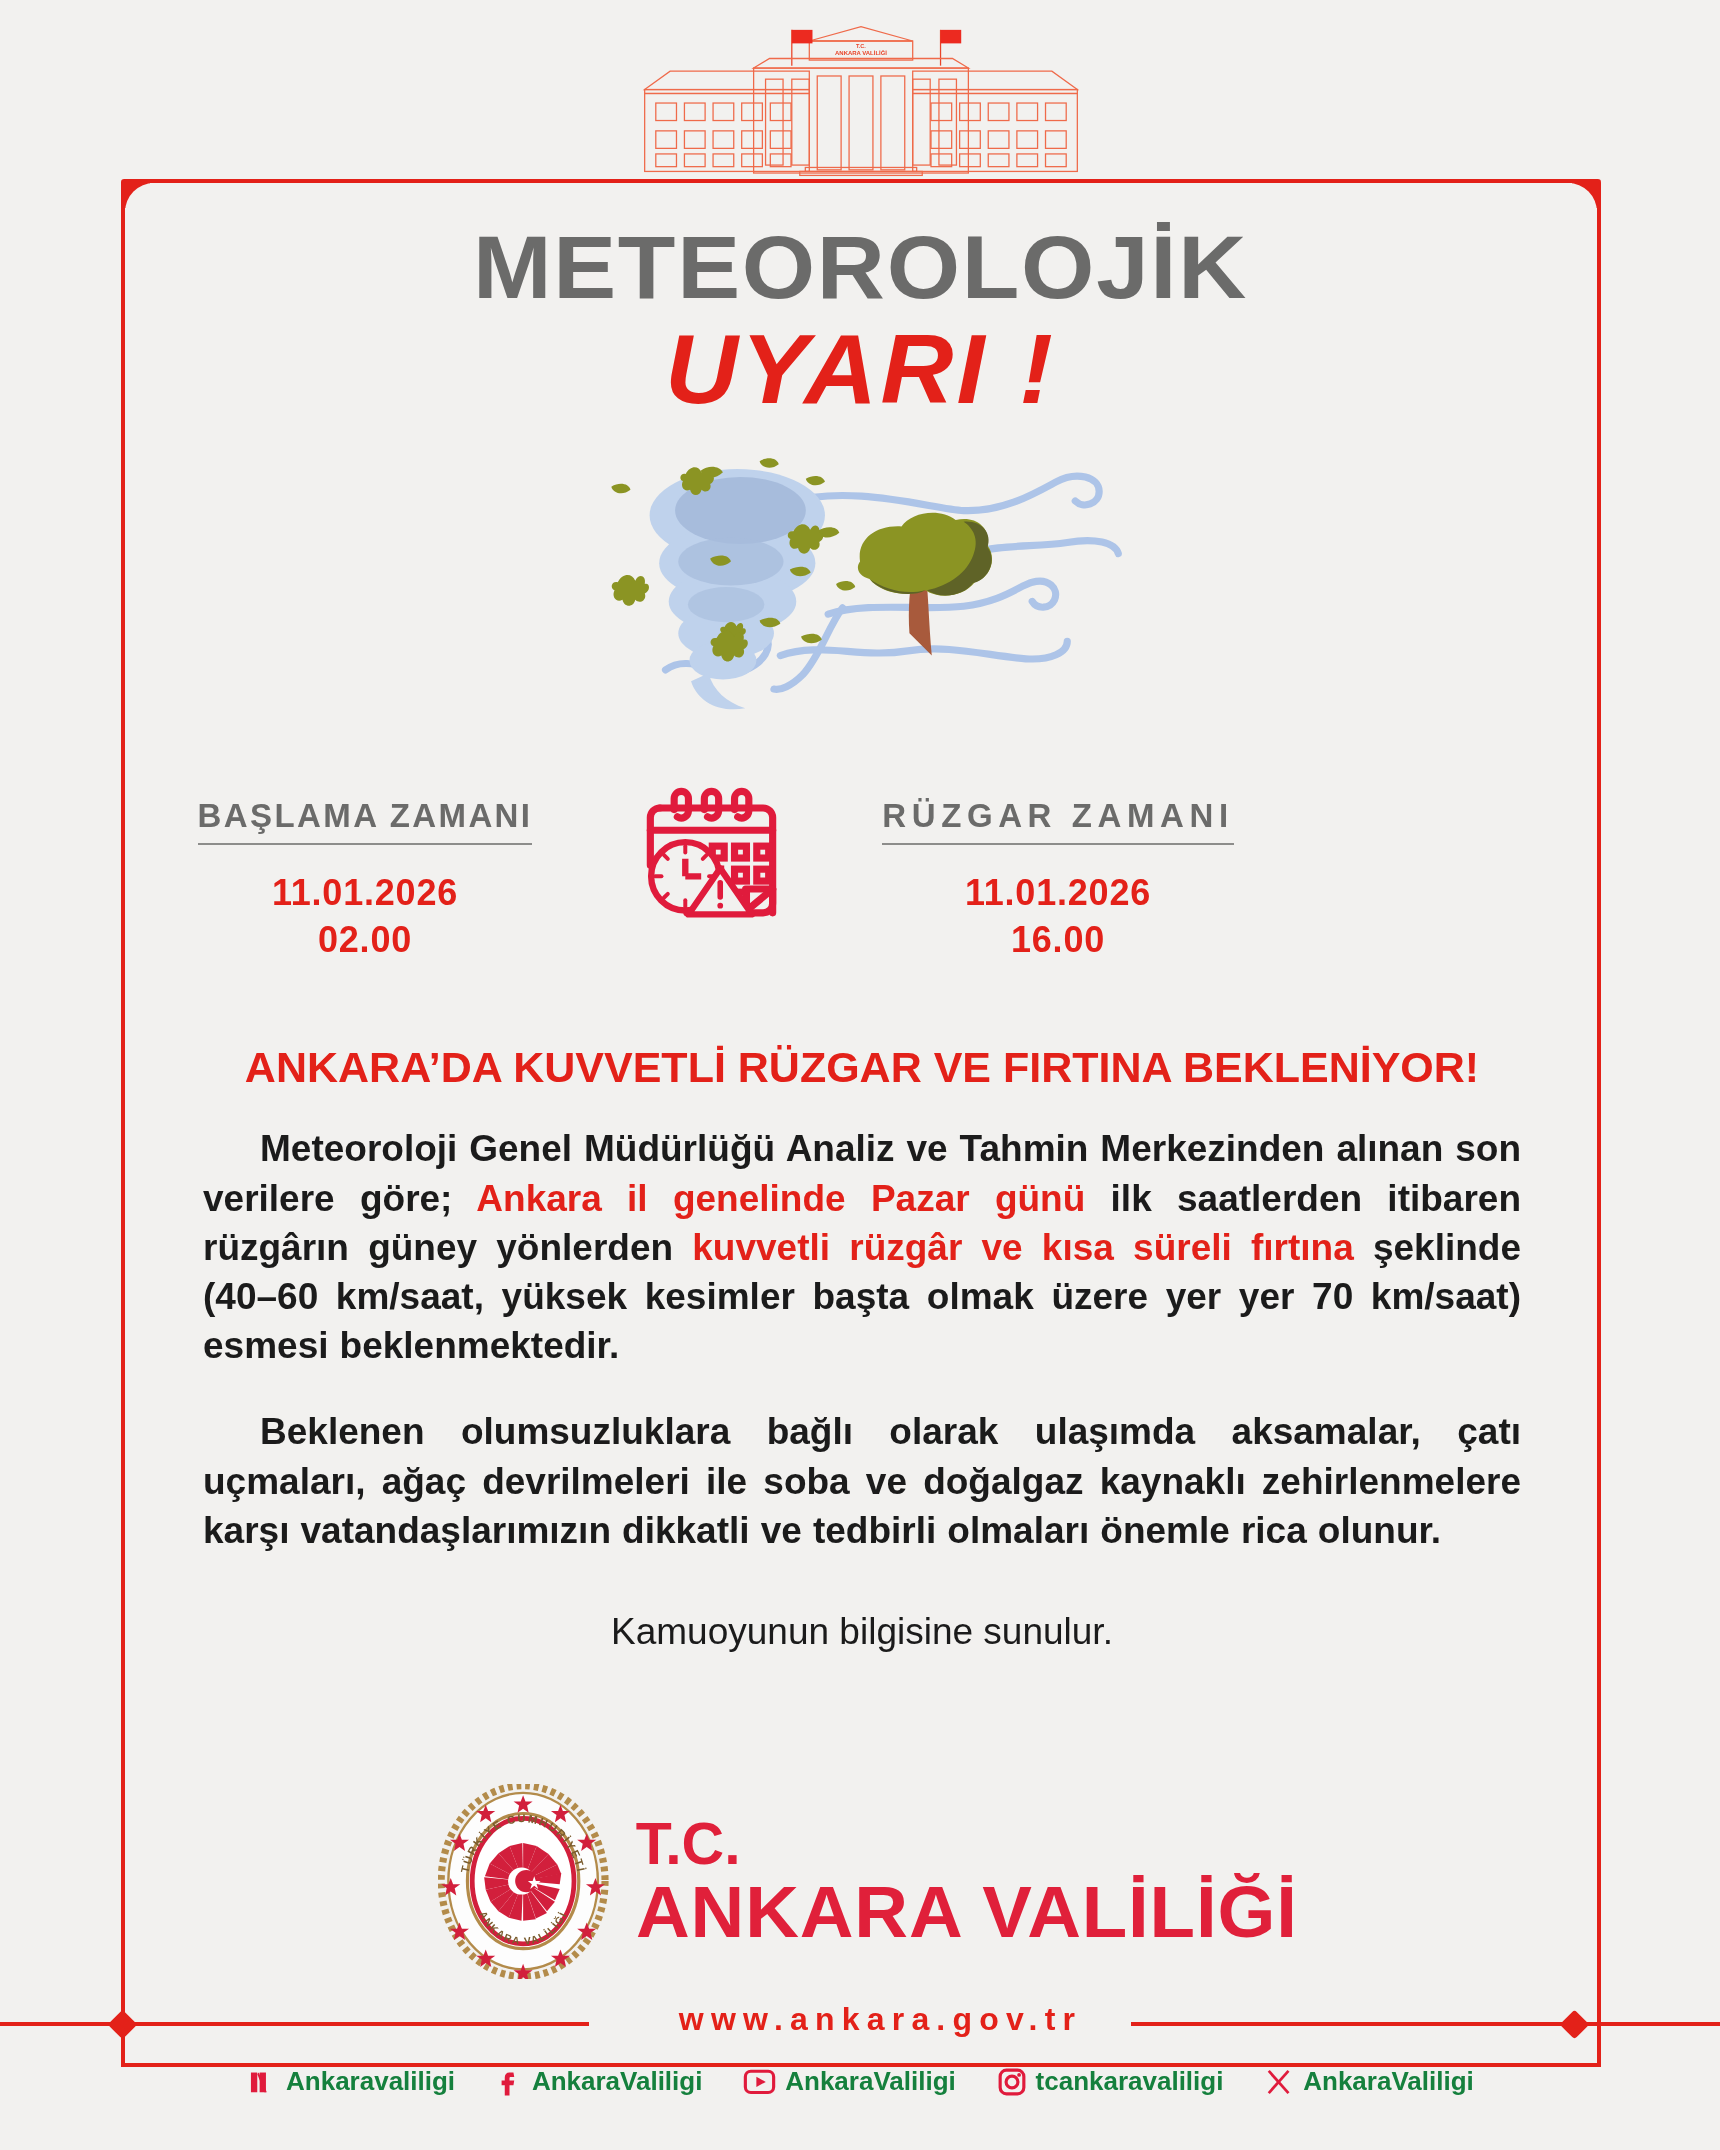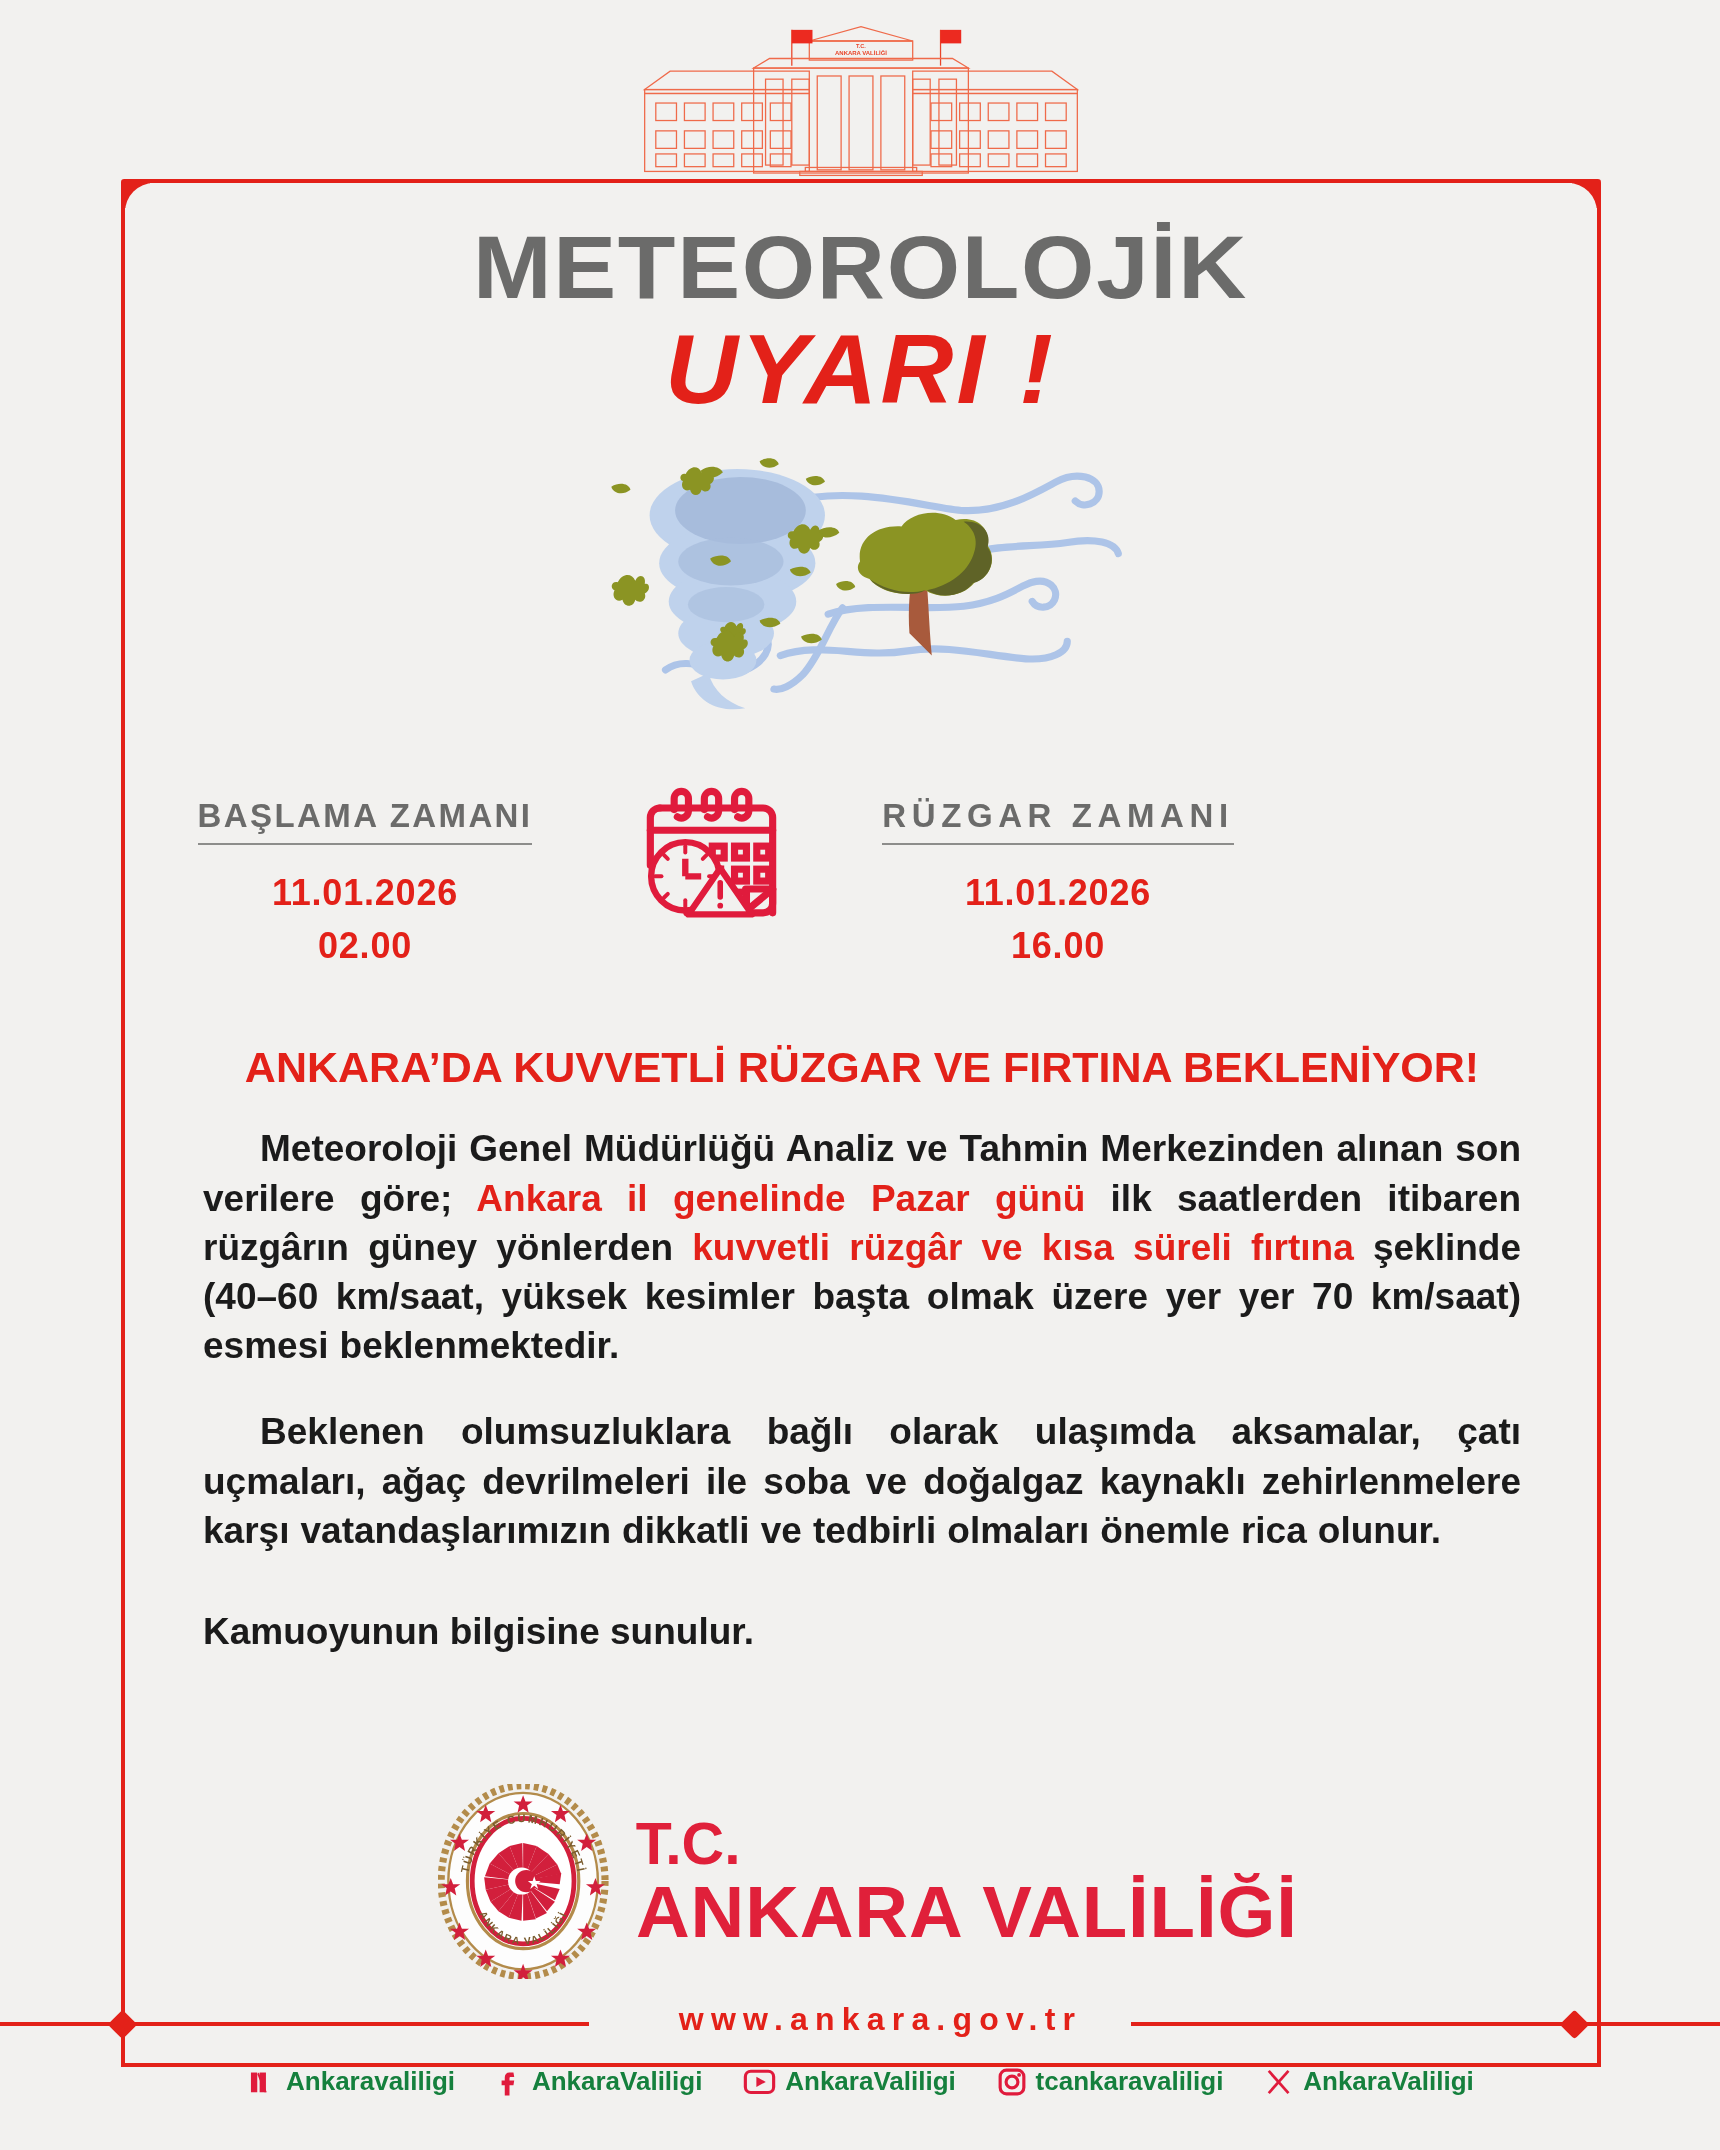--- a/index.html
+++ b/index.html
@@ -76,41 +76,41 @@
   .time-col{width:510px;text-align:center;padding-top:16px;}
   .time-col .label{
     font-size:33px;font-weight:bold;color:#6b6b6a;letter-spacing:2.4px;
     display:inline-block;padding-bottom:8px;border-bottom:2.4px solid #8d8d8b;
   }
   .time-col .label.wide{letter-spacing:5.6px;}
   .time-col .date{
     font-size:36px;font-weight:bold;color:#e32119;margin-top:27px;letter-spacing:0.8px;
   }
   .time-col .hour{
-    font-size:36px;font-weight:bold;color:#e32119;margin-top:11px;letter-spacing:0.8px;
+    font-size:36px;font-weight:bold;color:#e32119;margin-top:5px;letter-spacing:0.8px;
   }
   .cal-icon{width:183px;display:flex;justify-content:center;padding-top:0;}
 
   
   .body-area{position:absolute;left:203px;top:1043px;width:1318px;}
   .redhead{
     font-size:43px;font-weight:bold;color:#e32119;text-align:center;
     letter-spacing:0px;line-height:1.15;margin-bottom:32px;
     transform:scaleX(1.0);
   }
   .para{
     font-size:37px;font-weight:bold;color:#1b1b1b;
     text-align:justify;line-height:1.33;
     margin-bottom:37px;
     word-spacing:0.8px;
   }
   .para .ind{display:inline-block;width:57px;}
   .para .red{color:#e32119;}
   .closing{
-    font-size:37px;font-weight:bold;color:#1b1b1b;text-align:left;
+    font-size:37px;font-weight:normal;color:#1b1b1b;text-align:center;
     margin-top:56px;
   }
 
   
   .logo-row{
     position:absolute;left:121px;top:1780px;width:1480px;height:203px;
     display:flex;align-items:center;justify-content:center;gap:27px;
   }
   .logo-text{line-height:1.0;}
   .logo-text .tc{font-size:59px;font-weight:bold;color:#e0203a;letter-spacing:0px;}

